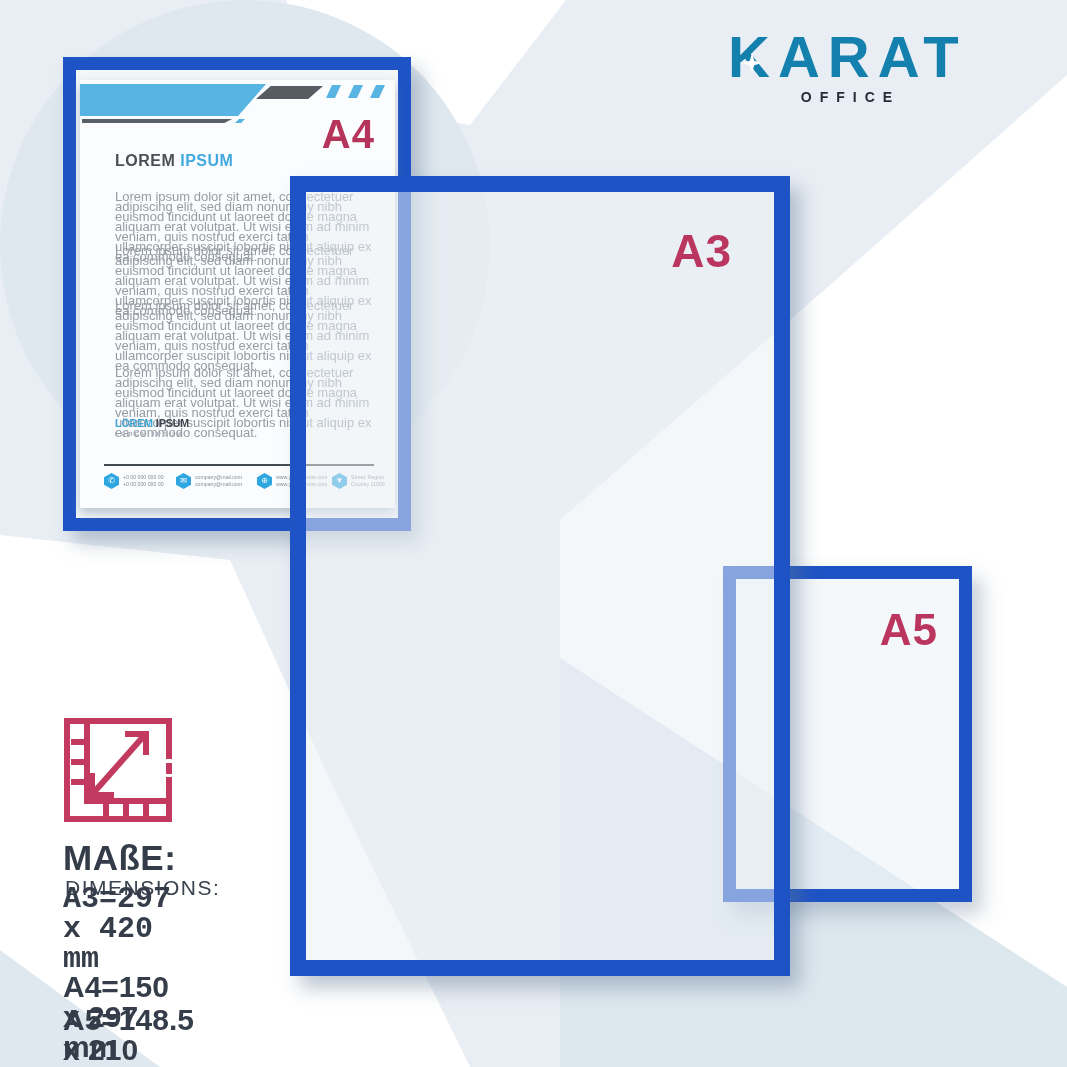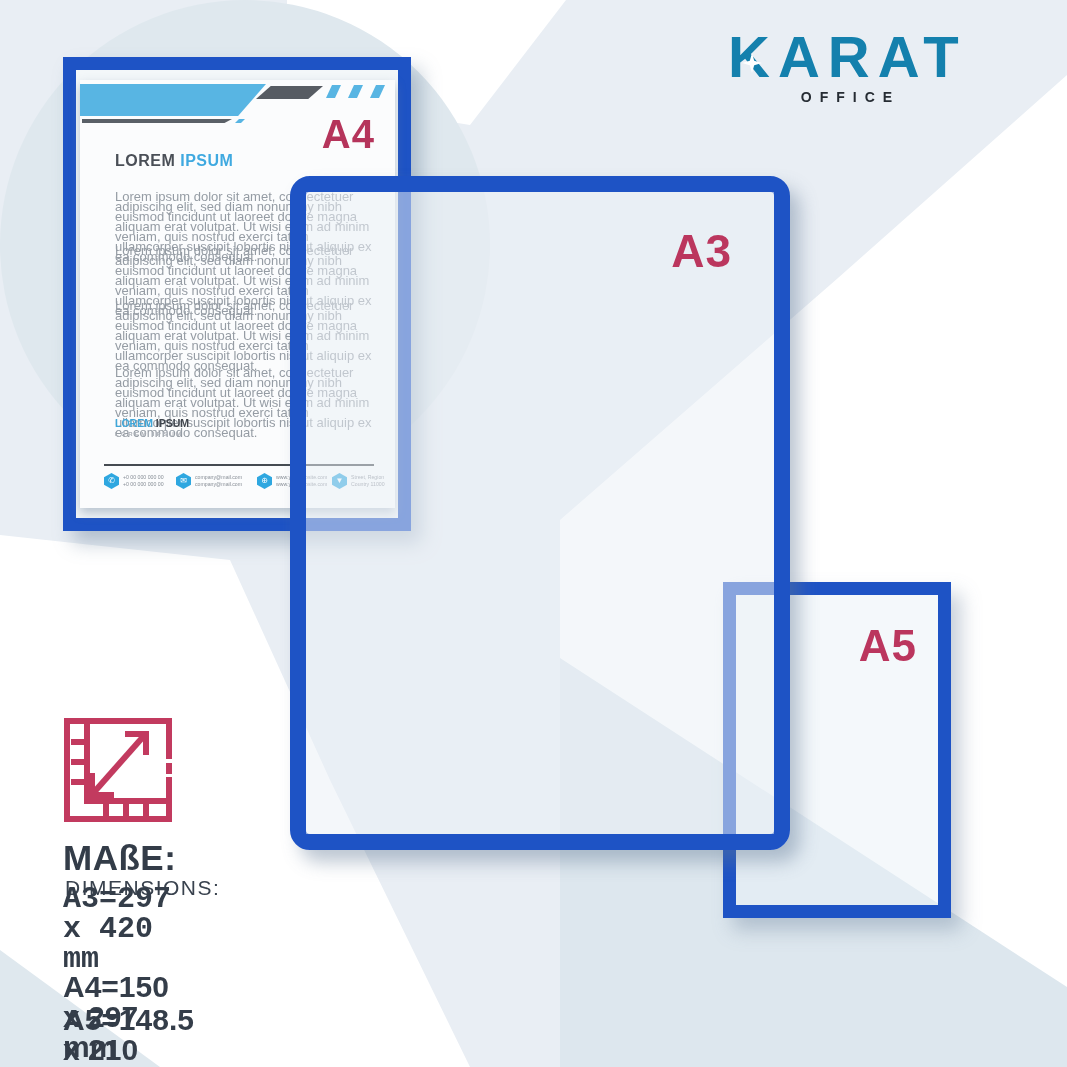--- a/index.html
+++ b/index.html
@@ -24,24 +24,24 @@
              letter-spacing:8px;color:#1480ad;line-height:1;}
   .logo-star{position:absolute;left:742px;top:53px;width:20px;height:20px;background:#fff;
              clip-path:polygon(50% 0%,61% 39%,100% 50%,61% 61%,50% 100%,39% 61%,0% 50%,39% 39%);}
   .logo-sub{position:absolute;left:728px;top:89px;width:245px;text-align:center;
             font-size:14px;font-weight:700;letter-spacing:8px;color:#262c33;}
 
   
   .frame{position:absolute;border:13px solid #1e53c5;padding-left:32px;}
   .frame-a4{left:63px;top:57px;width:348px;height:474px;z-index:10;
             background:#f3f7f9;box-shadow:10px 12px 18px rgba(96,120,148,.40);}
-  .frame-a5{left:723px;top:566px;width:228px;height:336px;z-index:20;
-            box-shadow:10px 12px 18px rgba(96,120,148,.35);margin-top:16px;}
-  .frame-a3{left:290px;top:176px;width:500px;height:674px;border-width:16px;z-index:30;
-            box-shadow:10px 12px 18px rgba(96,120,148,.42);border-radius:20px;}
+  .frame-a5{left:723px;top:566px;width:249px;height:336px;z-index:20;
+            box-shadow:10px 12px 18px rgba(96,120,148,.35);}
+  .frame-a3{left:290px;top:176px;width:500px;height:800px;border-width:16px;z-index:30;
+            box-shadow:10px 12px 18px rgba(96,120,148,.42);}
   .film{position:absolute;inset:0;}
   .film-a3{background:rgba(233,240,246,.52);}
   .film-a5{background:rgba(234,241,247,.50);}
   .frame-label{position:absolute;font-weight:800;color:#bb365e;line-height:1;letter-spacing:1px;}
   .label-a3{right:42px;top:36px;font-size:46px;}
   .label-a5{right:21px;top:29px;font-size:44px;}
 
   
   .doc{position:absolute;left:4px;top:10px;width:315px;height:428px;background:#fbfcfd;
        box-shadow:0 5px 10px rgba(110,130,155,.45);overflow:hidden;}

